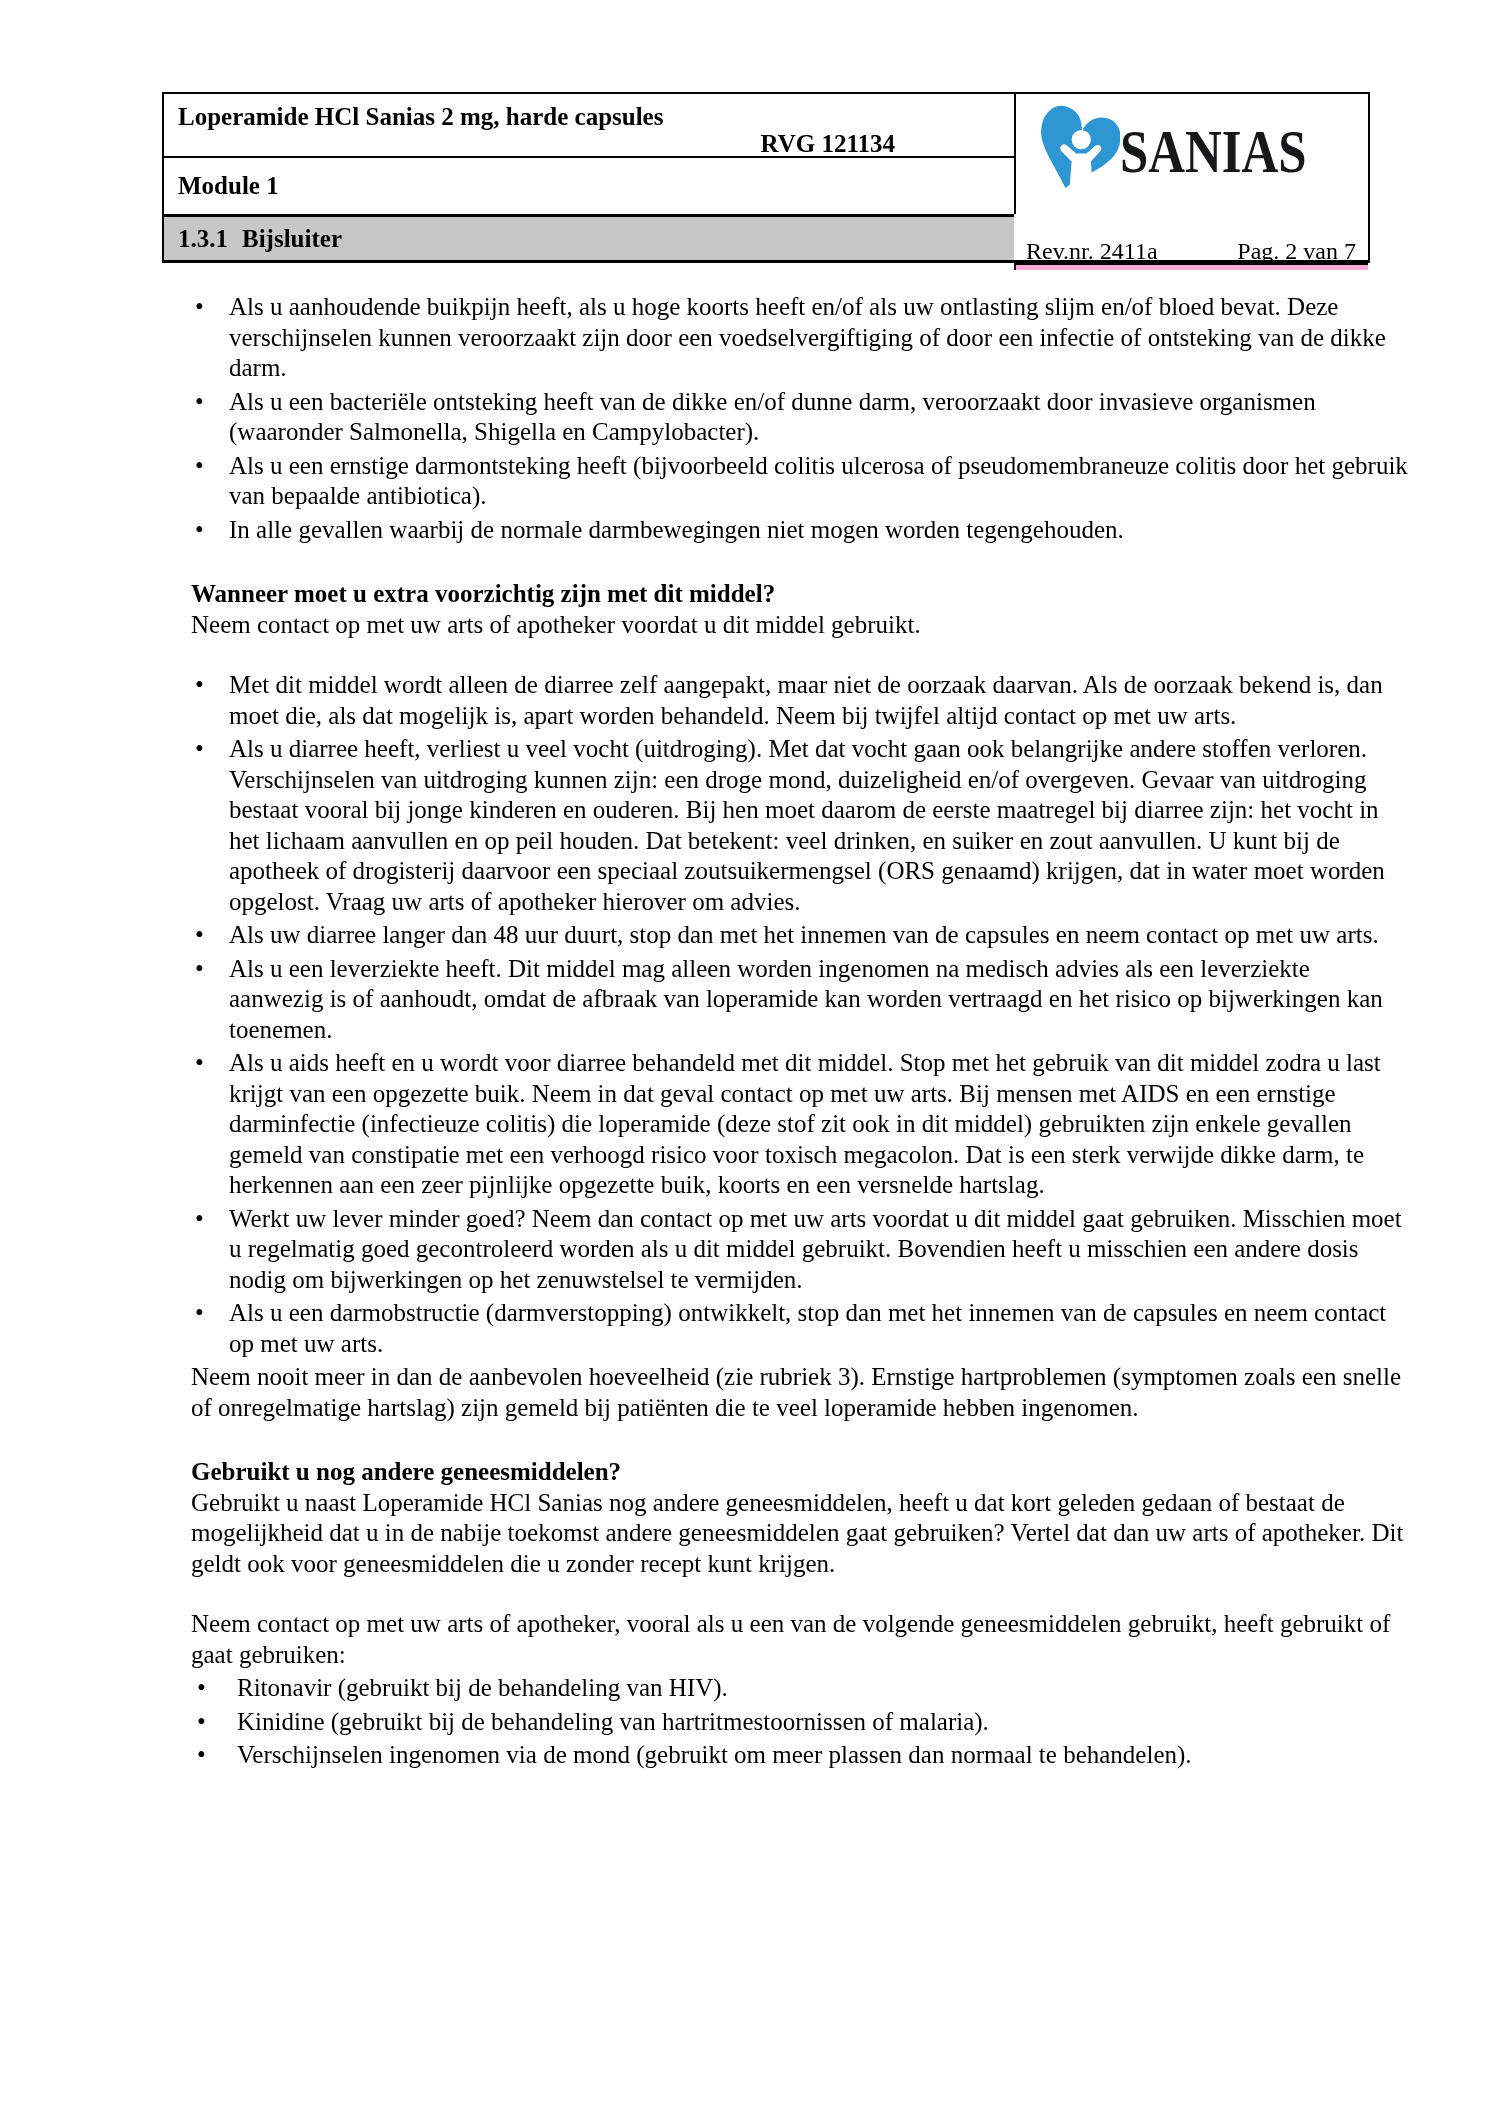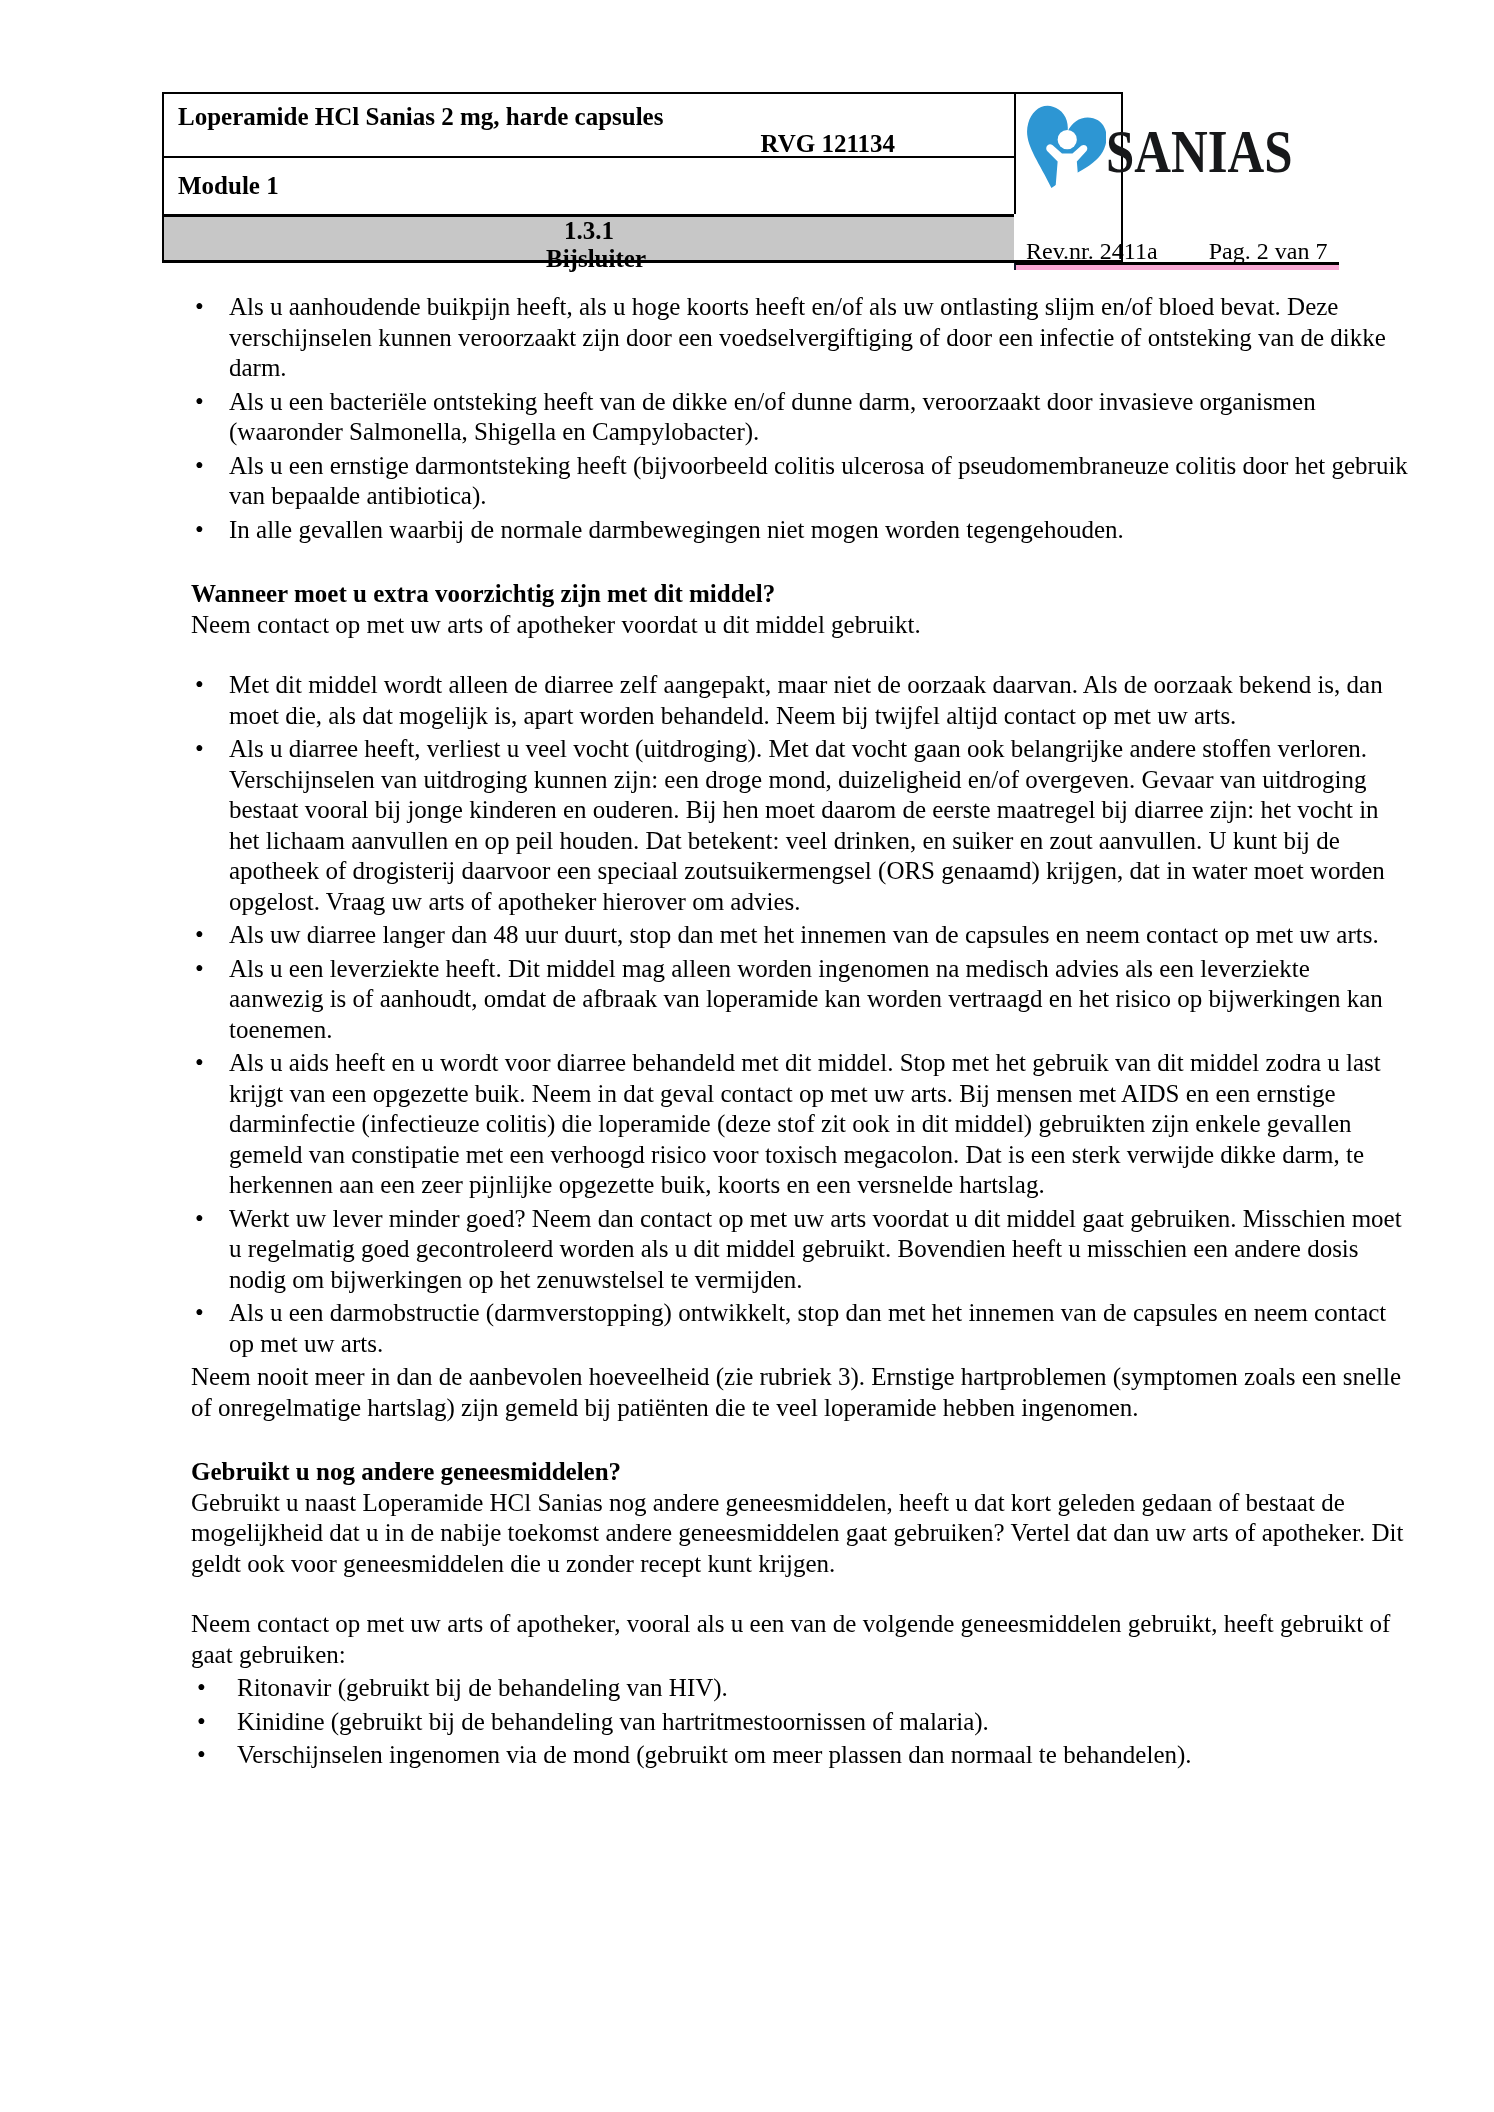--- a/index.html
+++ b/index.html
@@ -12,21 +12,21 @@
     font-family: "Liberation Serif", "DejaVu Serif", serif;
     color: #000;
     overflow: hidden;
   }
 
   
   .htable {
     position: absolute;
     left: 162px;
     top: 92px;
-    width: 961px;
+    width: 1208px;
     box-sizing: border-box;
     border: 2px solid #000;
     border-bottom-width: 3px;
     display: grid;
     grid-template-columns: 850px 1fr;
     grid-template-rows: 64px 56px 46px;
     background: #fff;
   }
   .htable .cell { box-sizing: border-box; }
   .c-title {
@@ -68,21 +68,20 @@
   }
   .c-section {
     grid-column: 1; grid-row: 3;
     background: #c7c7c7;
     border-top: 3px solid #000;
     display: flex;
     align-items: center;
     padding-left: 14px;
     font-size: 25px;
     font-weight: bold;
-    flex-direction: column;
   }
   .c-section .sec-code { margin-right: 14px; }
   .c-rev {
     grid-column: 2; grid-row: 3;
     border-top: 3px solid #000;
     border-left: 2px solid #0f172a;
     display: flex;
     align-items: flex-end;
     justify-content: space-between;
     padding: 0 12px 5px 10px;

